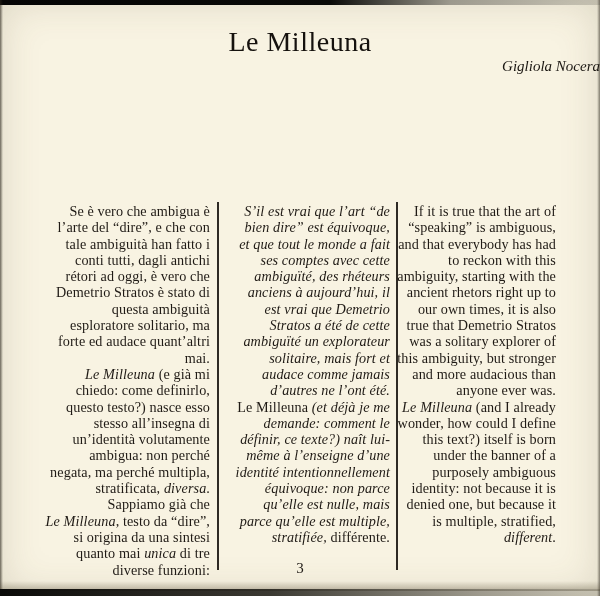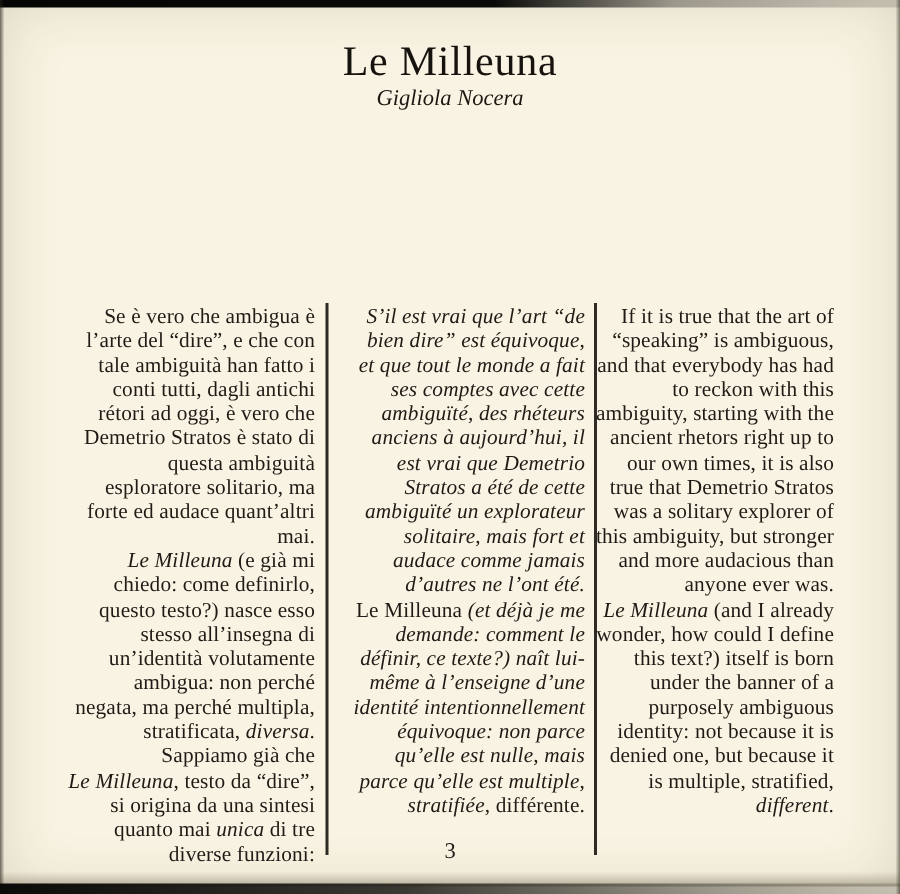--- a/index.html
+++ b/index.html
@@ -37,21 +37,21 @@
     background: linear-gradient(to top, rgba(80,70,45,0.35), rgba(80,70,45,0));
   }
   .title {
     position: absolute; top: 26px; left: 0; width: 100%;
     text-align: center;
     font-size: 28px; letter-spacing: 0.5px;
     color: #16120e;
   }
   .subtitle {
     position: absolute; top: 58px; left: 0; width: 100%;
-    text-align: center;
+    text-align: right;
     font-style: italic;
     font-size: 15px;
     color: #1c1813;
   }
   .col {
     position: absolute; top: 203px;
     font-size: 14.2px; line-height: 16.3px;
     letter-spacing: 0.1px;
     text-align: right;
   }

